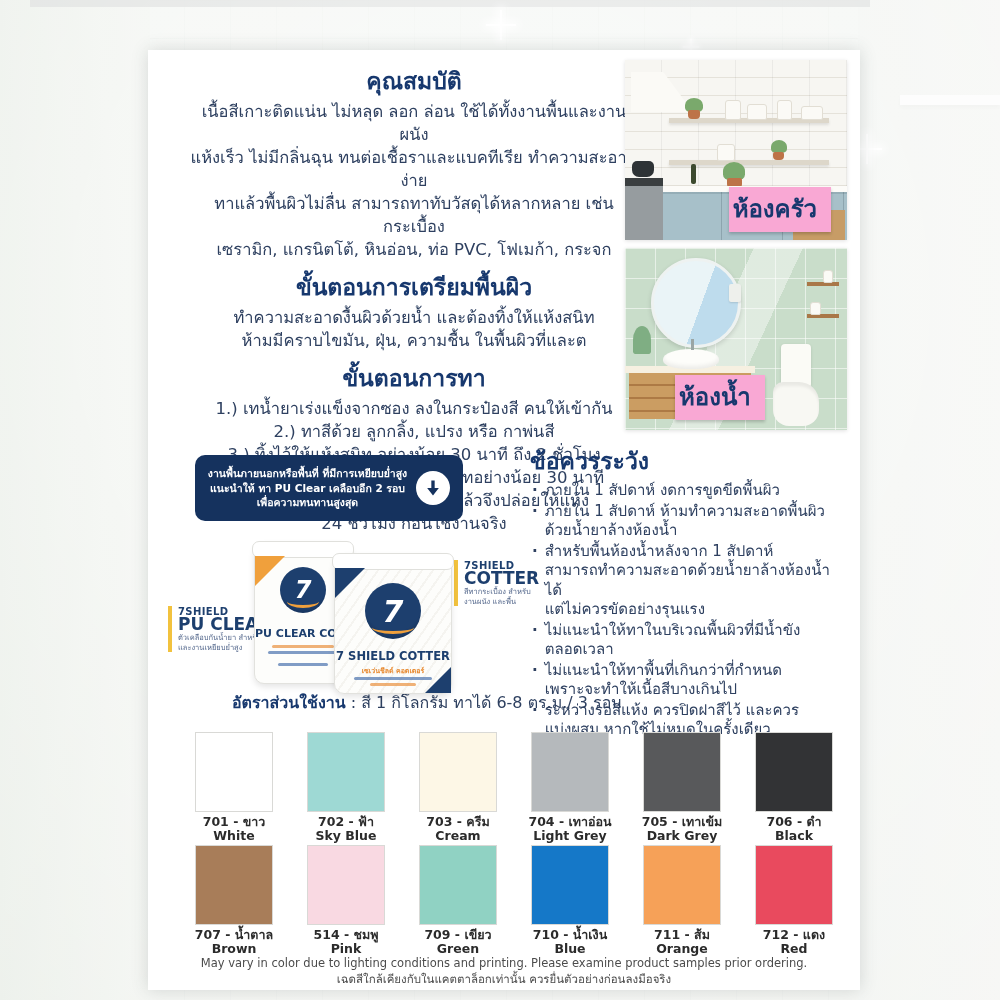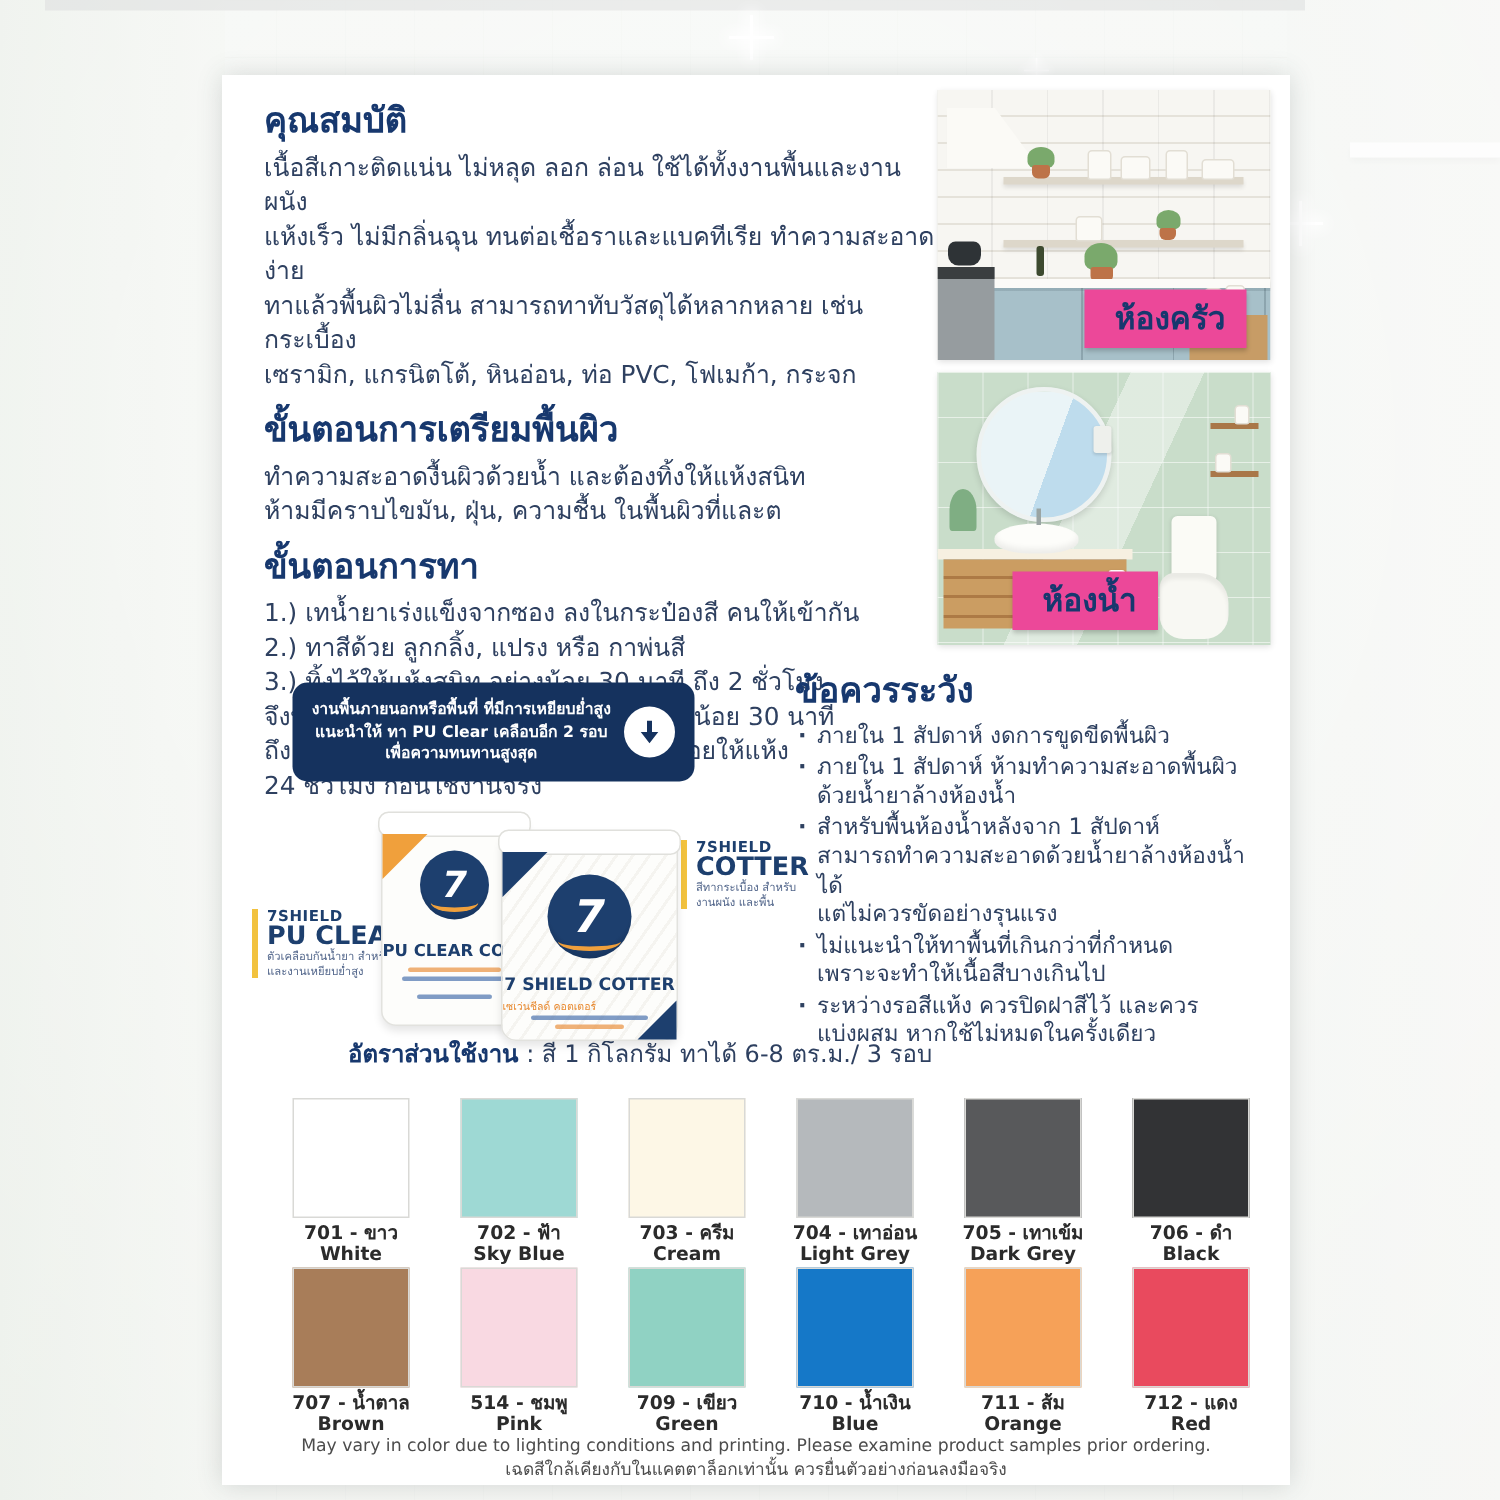--- a/index.html
+++ b/index.html
@@ -25,31 +25,31 @@
   .sparkle::before{content:"";position:absolute;left:14px;top:0;width:2px;height:30px;background:#fff;
     box-shadow:0 0 10px 3px rgba(255,255,255,.95);}
   .sparkle::after{content:"";position:absolute;top:14px;left:0;height:2px;width:30px;background:#fff;
     box-shadow:0 0 10px 3px rgba(255,255,255,.95);}
 
   
   .card{position:absolute;left:148px;top:50px;width:712px;height:940px;background:#ffffff;
     box-shadow:0 0 16px rgba(60,70,70,.18);}
 
   
-  .col-left{position:absolute;left:28px;top:14px;width:452px;}
+  .col-left{position:absolute;left:40px;top:14px;width:452px;text-align:center;}
   h2.sec{color:#17386e;font-size:23px;line-height:27px;font-weight:bold;margin:13px 0 5px 0;}
   h2.sec.first{margin-top:4px;}
   .tline{color:#2e4060;font-size:16.5px;line-height:23px;}
 
   
   .photo{position:absolute;left:477px;width:222px;overflow:hidden;box-shadow:0 1px 4px rgba(0,0,0,.12);}
   .photo-kitchen{top:10px;height:180px;background:#f4f3ee;}
   .photo-bath{top:198px;height:182px;background:#c9ddca;}
-  .room-label{position:absolute;background:#ec4899;color:#17386e;font-weight:bold;font-size:21px;
-    padding:2px 14px 4px 20px;box-shadow:0 2px 3px rgba(0,0,0,.2);}
+  .room-label{position:absolute;background:#f9a8d4;color:#17386e;font-weight:bold;font-size:24px;
+    padding:2px 14px 4px 4px;box-shadow:0 2px 3px rgba(0,0,0,.2);}
   
   .kt-tiles{position:absolute;left:0;top:0;width:100%;height:126px;
     background:repeating-linear-gradient(to bottom,#f7f6f2 0 17px,#e5e2da 17px 18px),#f7f6f2;}
   .kt-tiles::after{content:"";position:absolute;inset:0;
     background:repeating-linear-gradient(to right,transparent 0 36px,rgba(0,0,0,.05) 36px 37px);}
   .kt-hood{position:absolute;left:6px;top:12px;width:62px;height:40px;background:#fbfaf6;
     clip-path:polygon(0 0,52% 0,100% 100%,0 100%);box-shadow:0 2px 3px rgba(0,0,0,.08);}
   .kt-shelf{position:absolute;left:44px;width:160px;height:5px;background:#ddd7ca;box-shadow:0 2px 3px rgba(0,0,0,.1);}
   .obj{position:absolute;}
   .obj-white{background:#fbfaf6;border:1px solid #e2ded4;border-radius:3px 3px 2px 2px;}
@@ -105,21 +105,21 @@
   .logo7{position:absolute;left:50%;transform:translateX(-50%);border-radius:50%;
     background:radial-gradient(circle at 50% 38%,#1d3f6e 62%,#0e2548 100%);color:#fff;
     display:flex;align-items:center;justify-content:center;font-weight:bold;font-style:italic;}
   .logo7::after{content:"";position:absolute;left:7px;right:7px;bottom:5px;height:10px;
     border-bottom:3px solid #f0a03c;border-radius:50%;}
   .tub-left .logo7{top:24px;width:46px;height:46px;font-size:24px;}
   .tub-right .logo7{top:28px;width:56px;height:56px;font-size:30px;}
   .tub-name{position:absolute;left:0;right:0;text-align:center;font-weight:800;color:#1d3f6e;white-space:nowrap;}
   .tub-left .tub-name{top:84px;font-size:11px;}
   .tub-right .tub-name{top:94px;font-size:11.5px;}
-  .tub-sub{position:absolute;left:0;right:0;color:#e8892f;font-weight:normal;font-size:7px;}
+  .tub-sub{position:absolute;left:0;right:0;text-align:center;color:#e8892f;font-weight:bold;font-size:7px;}
   .tub-right .tub-sub{top:110px;}
   .fineline{position:absolute;height:3px;border-radius:2px;opacity:.65;}
   .fl-blue{background:#3e69a8;} .fl-orange{background:#e8892f;}
 
   .plabel{position:absolute;border-left:4px solid #f2c23e;padding-left:6px;color:#1d3f6e;}
   .plabel .brand{font-size:10px;font-weight:bold;letter-spacing:.4px;line-height:11px;}
   .plabel .pname{font-size:17px;font-weight:800;line-height:14px;}
   .plabel .pdesc{font-size:7.5px;line-height:9.5px;color:#51658a;margin-top:2px;white-space:pre-line;}
   .plabel-left{left:20px;top:556px;}
   .plabel-right{left:306px;top:510px;}
@@ -283,20 +283,24 @@
     <div class="warn-item">
         <span>ภายใน 1 สัปดาห์ ห้ามทำความสะอาดพื้นผิว
 ด้วยน้ำยาล้างห้องน้ำ</span>
       </div>
     <div class="warn-item">
         <span>สำหรับพื้นห้องน้ำหลังจาก 1 สัปดาห์
 สามารถทำความสะอาดด้วยน้ำยาล้างห้องน้ำได้
 แต่ไม่ควรขัดอย่างรุนแรง</span>
       </div>
     <div class="warn-item">
+        <span>ไม่แนะนำให้ทาในบริเวณพื้นผิวที่มีน้ำขัง
+ตลอดเวลา</span>
+      </div>
+    <div class="warn-item">
         <span>ไม่แนะนำให้ทาพื้นที่เกินกว่าที่กำหนด
 เพราะจะทำให้เนื้อสีบางเกินไป</span>
       </div>
     <div class="warn-item">
         <span>ระหว่างรอสีแห้ง ควรปิดฝาสีไว้ และควร
 แบ่งผสม หากใช้ไม่หมดในครั้งเดียว</span>
       </div>
   </div>
 
   <div class="grid">

